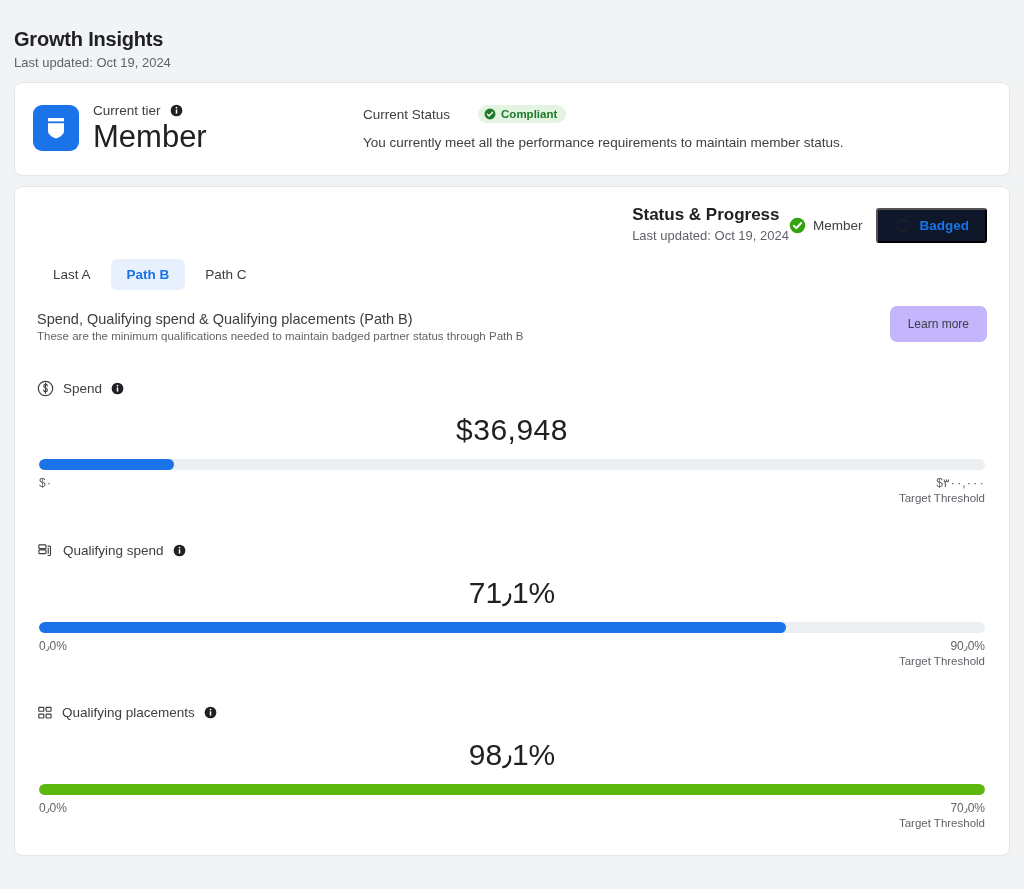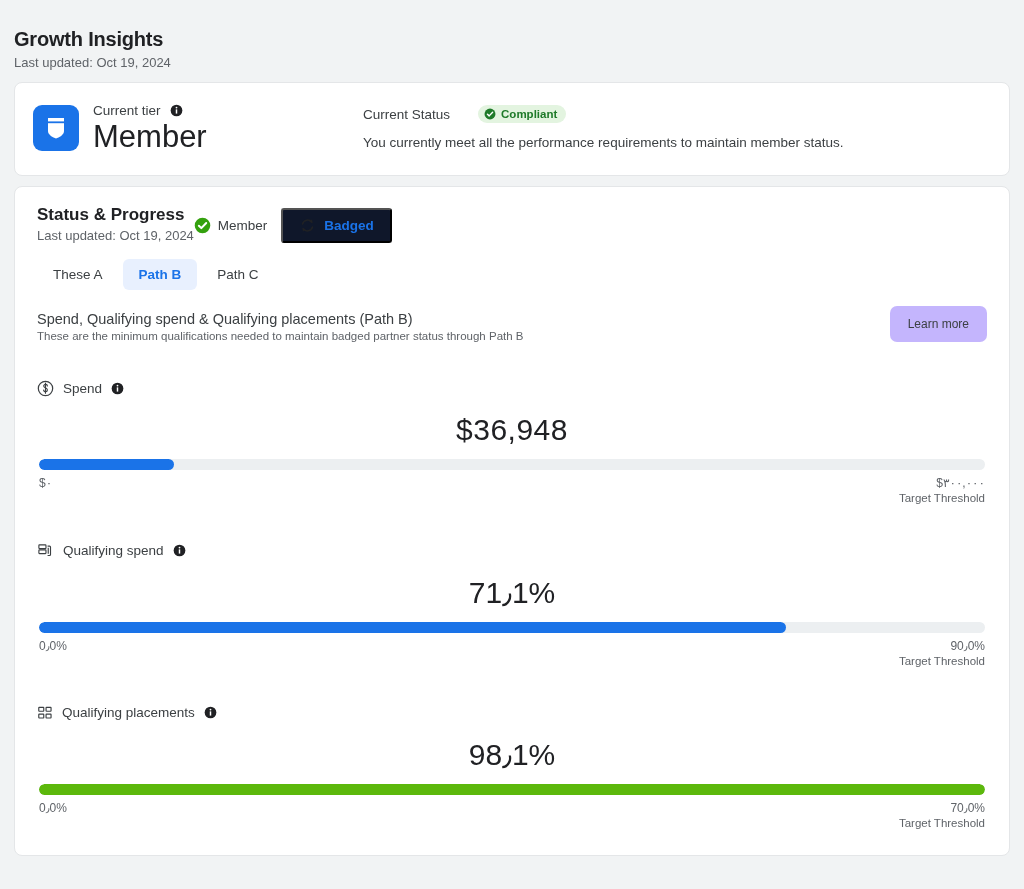--- a/index.html
+++ b/index.html
@@ -71,21 +71,21 @@
     font-weight: bold;
   }
   .status-desc {
     font-size: 13.5px;
     color: #3c4043;
     margin-top: 12px;
   }
 
   
   .progress-card { margin-top: 10px; padding: 18px 22px 26px 22px; }
-  .progress-head { display: flex; justify-content: flex-start; align-items: flex-start; }
+  .progress-head { display: flex; justify-content: flex-end; align-items: flex-start; }
   .section-title { font-size: 17px; font-weight: bold; color: #202124; }
   .section-sub { font-size: 13px; color: #5f6368; margin-top: 3px; }
   .head-right { display: flex; align-items: center; gap: 14px; padding-top: 3px; }
   .member-chip { display: flex; align-items: center; gap: 7px; font-size: 13.5px; color: #3c4043; }
   .badged-pill {
     display: flex; align-items: center; gap: 8px;
     background: #0f172a;
     color: #1a73e8;
     font-size: 13.5px;
     font-weight: bold;
@@ -235,21 +235,21 @@
               <path d="M13.9 2.4 L14.1 5.9 L10.7 5.4 Z" fill="#202124"></path>
               <path d="M4.1 15.6 L3.9 12.1 L7.3 12.6 Z" fill="#202124"></path>
             </svg>
           </span>
           <span>Badged</span>
         </button>
       </div>
     </div>
 
     <div class="tabs">
-      <button class="tab">These A</button>
+      <button class="tab">Last A</button>
       <button class="tab active">Path B</button>
       <button class="tab">Path C</button>
     </div>
 
     <div class="req-head">
       <div>
         <div class="req-title">Spend, Qualifying spend &amp; Qualifying placements (Path B)</div>
         <div class="req-sub">These are the minimum qualifications needed to maintain badged partner status through Path B</div>
       </div>
       <button class="learn-more">Learn more</button>

